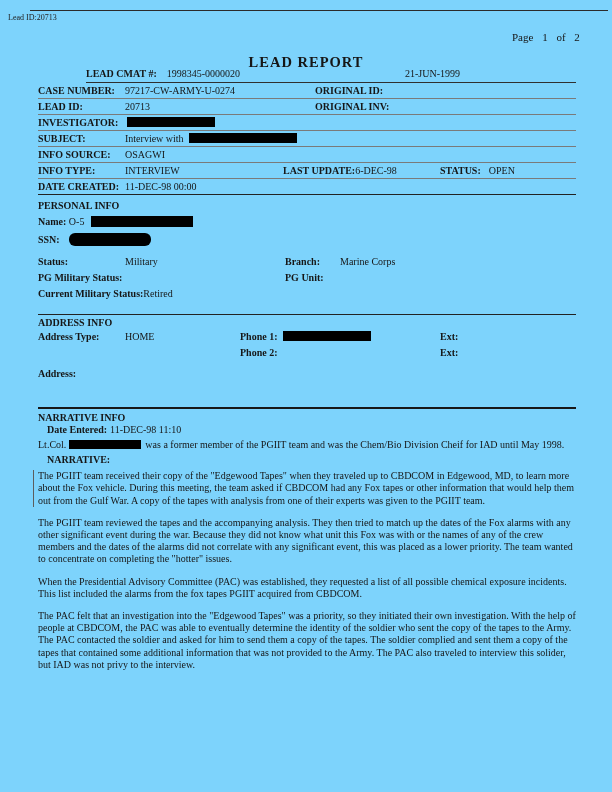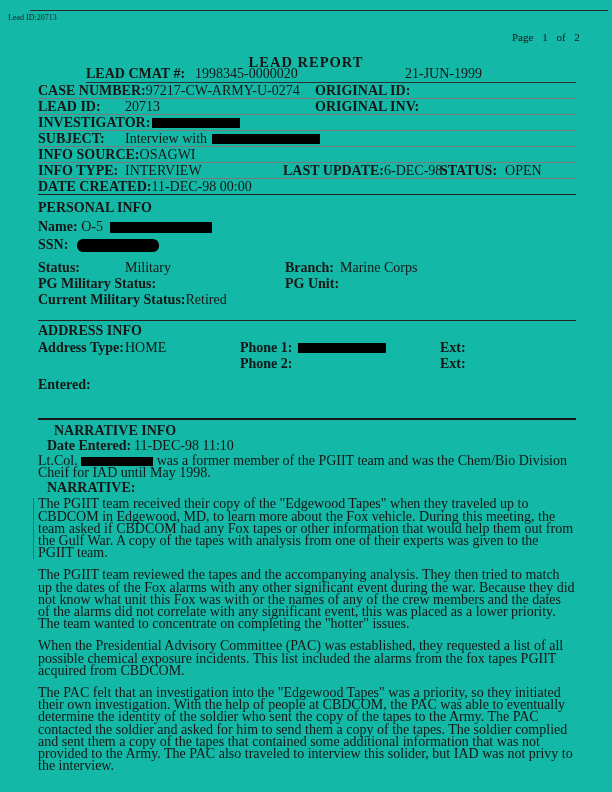--- a/index.html
+++ b/index.html
@@ -5,21 +5,21 @@
   * { box-sizing: border-box; }
   html, body { margin: 0; padding: 0; }
   body {
     width: 612px; height: 792px;
     background: #e9e9e7;
     font-family: "Liberation Serif", serif;
   }
   .page {
     position: relative;
     width: 612px; height: 792px;
-    background: #14b8a6;
+    background: #7dd3fc;
     color: #161616;
     overflow: hidden;
   }
   .b { font-weight: bold; }
 
   .scan-topline {
     position: absolute; top: 10px; left: 30px; width: 578px;
     border-top: 1.5px solid #2b2b2b;
   }
   .lead-id-stamp {
@@ -31,21 +31,21 @@
     font-size: 11px; word-spacing: 6px;
   }
   .report-title {
     position: absolute; top: 54px; left: 0; width: 100%;
     margin: 0; text-align: center;
     font-size: 14.5px; font-weight: bold; letter-spacing: 1px;
   }
 
   .main {
     position: absolute; left: 38px; top: 64px; width: 538px;
-    font-size: 14px;
+    font-size: 10px;
   }
 
   
   .cmat-row {
     position: relative; margin-left: 48px;
     height: 19px; line-height: 19px;
     border-bottom: 1px solid #2f2f2f;
   }
   .cmat-row .val { margin-left: 10px; }
   .cmat-date { position: absolute; left: 319px; top: 0; }
@@ -188,27 +188,27 @@
         <span class="fpos pos-phone"><span class="b">Phone 1:</span><span class="redact r-phone"></span></span>
         <span class="fpos pos-ext b">Ext:</span>
       </div>
 
       <div class="arow">
         <span class="fpos pos-phone b">Phone 2:</span>
         <span class="fpos pos-ext b">Ext:</span>
       </div>
 
       <div class="arow addr-label-row">
-        <span class="b">Entered:</span>
+        <span class="b">Address:</span>
       </div>
     </div>
 
     <div class="rule rule-narr"></div>
     <div>
-      <div class="sec-title" style="margin-top:3px;margin-left:16px;">NARRATIVE INFO</div>
+      <div class="sec-title" style="margin-top:3px;">NARRATIVE INFO</div>
 
       <div class="nrow">
         <span class="b">Date Entered:</span><span class="nval">11-DEC-98 11:10</span>
       </div>
 
 
       <div class="lead-intro">
         <span>Lt.Col.</span><span class="redact r-ltcol"></span><span>was a former member of the PGIIT team and was the Chem/Bio Division Cheif for IAD until May 1998.</span>
       </div>
 

